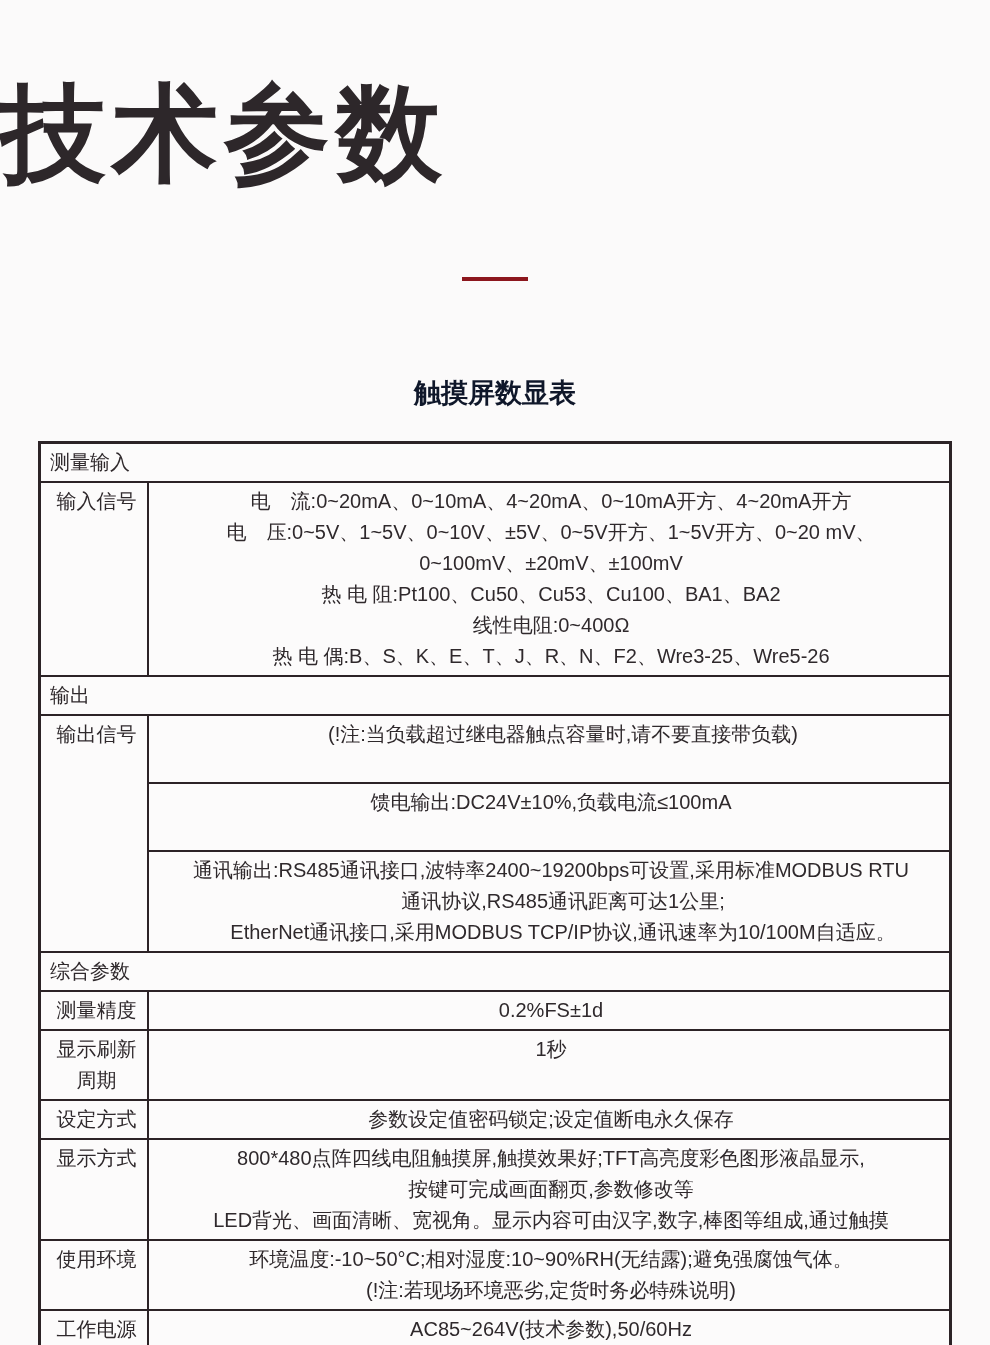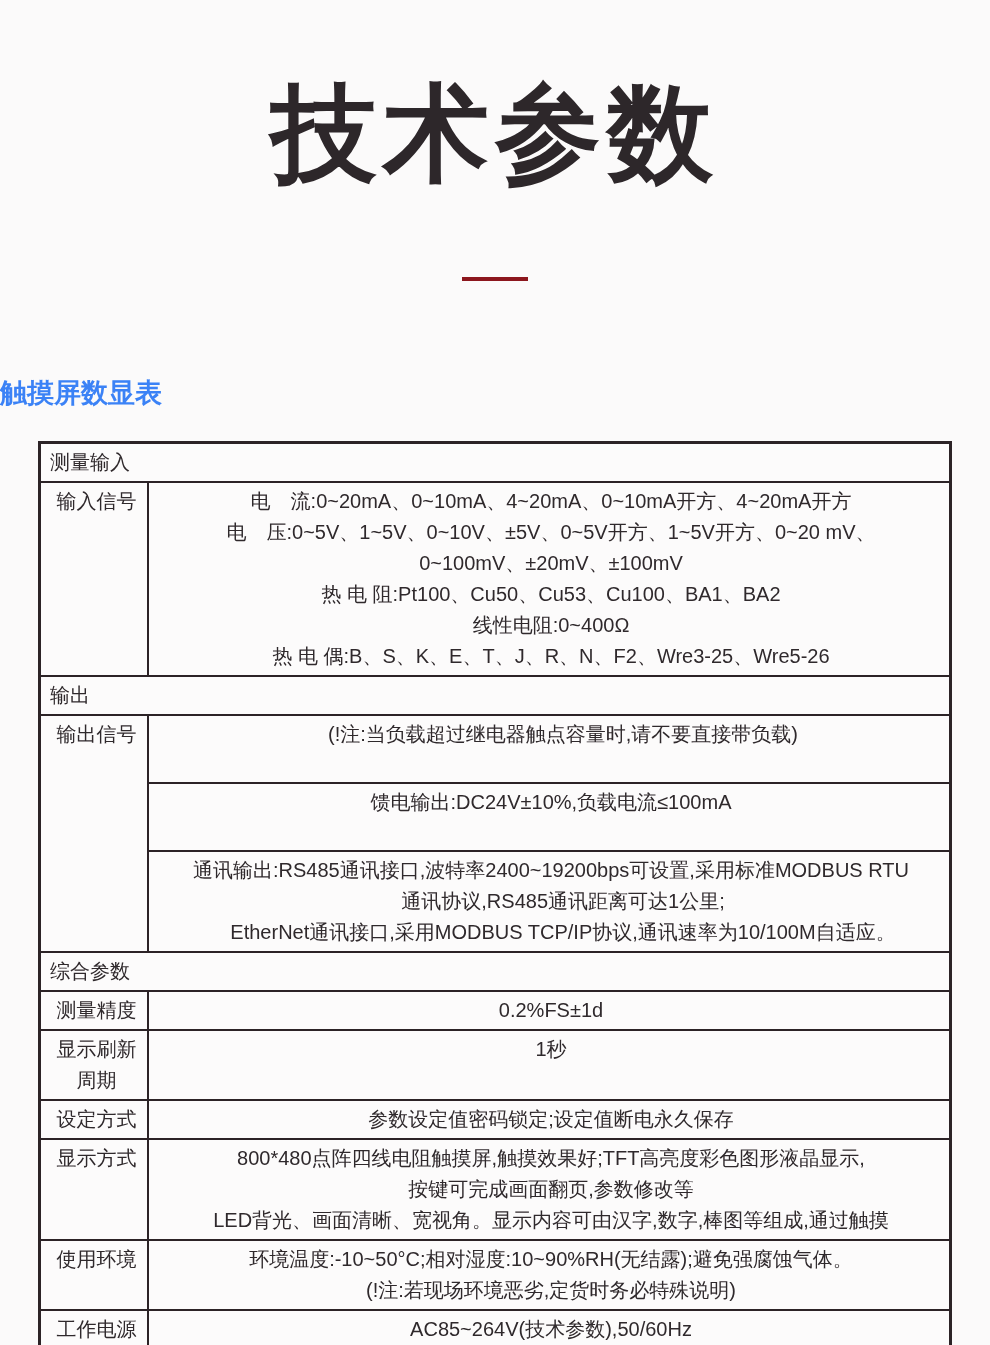--- a/index.html
+++ b/index.html
@@ -5,38 +5,38 @@
   html,body{margin:0;padding:0;}
   body{
     width:990px;height:1345px;overflow:hidden;
     background:#fbfafa;
     font-family:"Liberation Sans","DejaVu Sans",sans-serif;
     color:#2f292c;
     -webkit-font-smoothing:antialiased;
   }
   .page-title{
     margin:70px 0 0;
-    text-align:center;
+    text-align:left;
     font-size:106px;
     font-weight:900;
     letter-spacing:6px;
     line-height:1.2;
     color:#2d272a;
   }
   .title-divider{
     width:66px;height:4px;
     background:#8c161d;
     margin:80px auto 0;
   }
   .table-title{
     margin:94px 0 0;
-    text-align:left;
+    text-align:center;
     font-size:27px;
     font-weight:bold;
-    color:#3b82f6;
+    color:#0f172a;
   }
   .spec-table{
     margin:30px 38px 0;
     border:3px solid #2c2326;
     background:#fcfbfb;
     font-size:20px;
   }
   .trow{display:flex;align-items:stretch;}
   .trow + .trow{border-top:2px solid #2c2326;}
   .trow.section .row-label{

